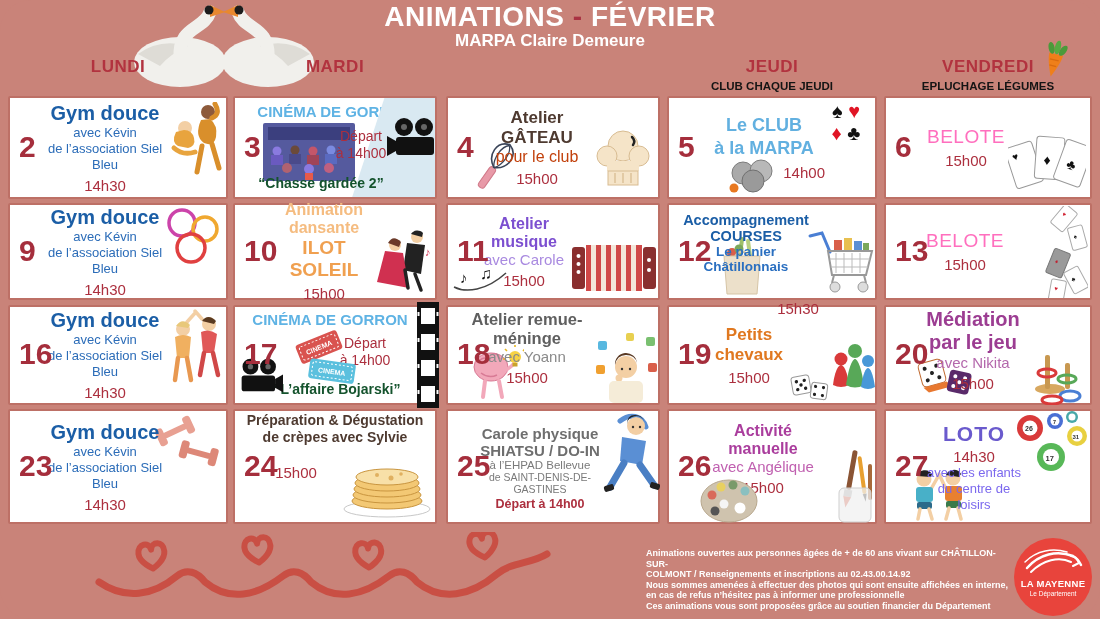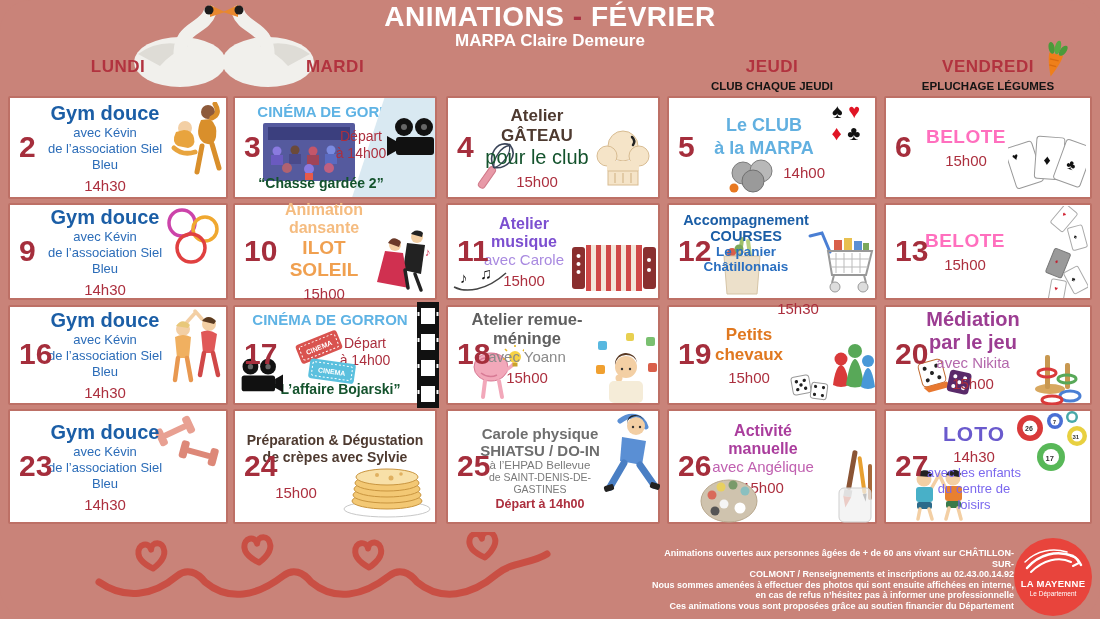--- a/index.html
+++ b/index.html
@@ -27,23 +27,23 @@
       justify-content:center;text-align:center;z-index:2;}
   .abs{position:absolute;}
   
   .gymT{font-size:20px;font-weight:bold;color:#1b5ea6}
   .gymS{font-size:13px;color:#2b6cb8;line-height:16px}
   .time{font-size:15px;color:#ac2f3e;margin-top:4px}
   .cinT{font-size:15px;font-weight:bold;color:#5fb3e4}
   .cinD{font-size:14px;color:#ac2f3e;line-height:17px}
   .cinF{font-size:14px;font-weight:bold;color:#14532d}
   .gatT{font-size:17px;font-weight:bold;color:#4e3a30}
-  .gatS{font-size:20px;color:#14532d}
+  .gatS{font-size:16px;color:#c2410c}
   .clubT{font-size:18px;font-weight:bold;color:#62b0e0;line-height:23px}
-  .belT{font-size:19px;font-weight:bold;color:#ff6fbe;letter-spacing:.5px}
+  .belT{font-size:19px;font-weight:normal;color:#ff6fbe;letter-spacing:.5px}
   .dansT1{font-size:16px;font-weight:bold;color:#f5bc80}
   .dansT2{font-size:19px;font-weight:bold;color:#f0a050}
   .musT{font-size:16px;font-weight:bold;color:#7c4fd0}
   .musS{font-size:15px;color:#a98ae0}
   .courT{font-size:14.5px;font-weight:bold;color:#1b5ea6}
   .courS{font-size:13.5px;font-weight:bold;color:#2a6fc0}
   .remT{font-size:16.5px;font-weight:bold;color:#5f5f5f}
   .remS{font-size:15px;color:#8a8a8a}
   .chevT{font-size:17px;font-weight:bold;color:#e07820}
   .medT{font-size:20px;font-weight:bold;color:#9c3d92}
@@ -55,21 +55,21 @@
   .phyD{font-size:12.5px;font-weight:bold;color:#ac2f3e;margin-top:2px}
   .manT{font-size:16px;font-weight:bold;color:#aa3d9d}
   .manS{font-size:15px;color:#c060b0}
   .lotoT{font-size:21px;font-weight:bold;color:#6a5acd;letter-spacing:1px}
   .lotoS{font-size:13px;color:#7b68ee;line-height:16px}
   .suits{position:absolute;right:4px;top:2px;width:50px;font-size:20px;line-height:22px;
          text-align:center;z-index:2}
   .suits .red{color:#e01525}.suits .blk{color:#111}
   
   .hearts{position:absolute;left:95px;top:532px;width:470px;height:72px;}
-  .footer{position:absolute;left:646px;top:548px;width:368px;text-align:right;color:#fff;
+  .footer{position:absolute;left:646px;top:548px;width:368px;text-align:left;color:#fff;
           font-weight:bold;font-size:9px;line-height:10.6px;}
   .logo{position:absolute;left:1014px;top:538px;width:78px;height:78px;border-radius:50%;
         background:#e8443c;text-align:center;color:#fff;z-index:4;}
   .logo .horse{position:absolute;top:8px;left:9px;width:60px;height:30px;}
   .logo-l1{position:absolute;top:40px;left:0;right:0;font-size:9.5px;font-weight:bold;letter-spacing:.3px}
   .logo-l2{position:absolute;top:52px;left:0;right:0;font-size:6.5px}
 </style>
 </head>
 <body>
 
@@ -542,21 +542,21 @@
       <g transform="translate(24,22) rotate(15 20 15)" fill="#dd8878">
         <rect x="8" y="13" width="26" height="6" rx="3"></rect>
         <rect x="2" y="7" width="8" height="18" rx="3"></rect>
         <rect x="32" y="7" width="8" height="18" rx="3"></rect>
       </g>
     </svg>
   </div>
 
   <div class="card r4 c2">
     <span class="day">24</span>
-    <div class="cb" style="padding:21px 10px 0 10px;justify-content:flex-start">
+    <div class="cb" style="padding:1px 10px 0 10px;justify-content:flex-start">
       <div class="crepT">Préparation &amp; Dégustation</div>
       <div class="crepT">de crèpes avec Sylvie</div>
       <div class="time" style="margin-top:18px;margin-right:78px">15h00</div>
     </div>
     <svg class="abs" style="right:2px;bottom:3px;width:92px;height:66px" viewBox="0 0 92 66">
       <ellipse cx="46" cy="56" rx="43" ry="8" fill="#fff" stroke="#c8c8c8"></ellipse>
       <ellipse cx="46" cy="48" rx="35" ry="8" fill="#f3c874" stroke="#c9953f"></ellipse>
       <ellipse cx="46" cy="42" rx="34" ry="8" fill="#f3c874" stroke="#c9953f"></ellipse>
       <ellipse cx="46" cy="36" rx="33" ry="8" fill="#f3c874" stroke="#c9953f"></ellipse>
       <ellipse cx="46" cy="30" rx="32" ry="8" fill="#f3c874" stroke="#c9953f"></ellipse>

